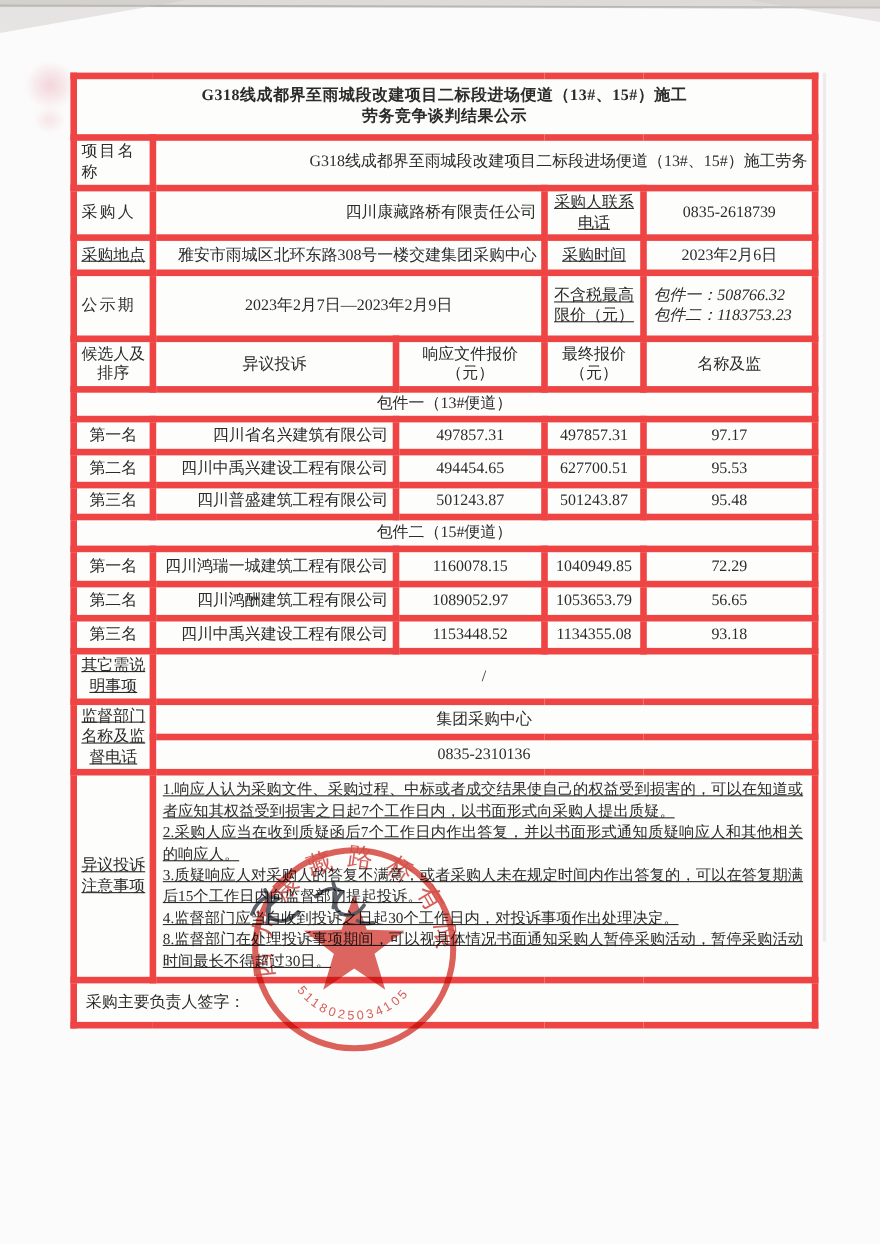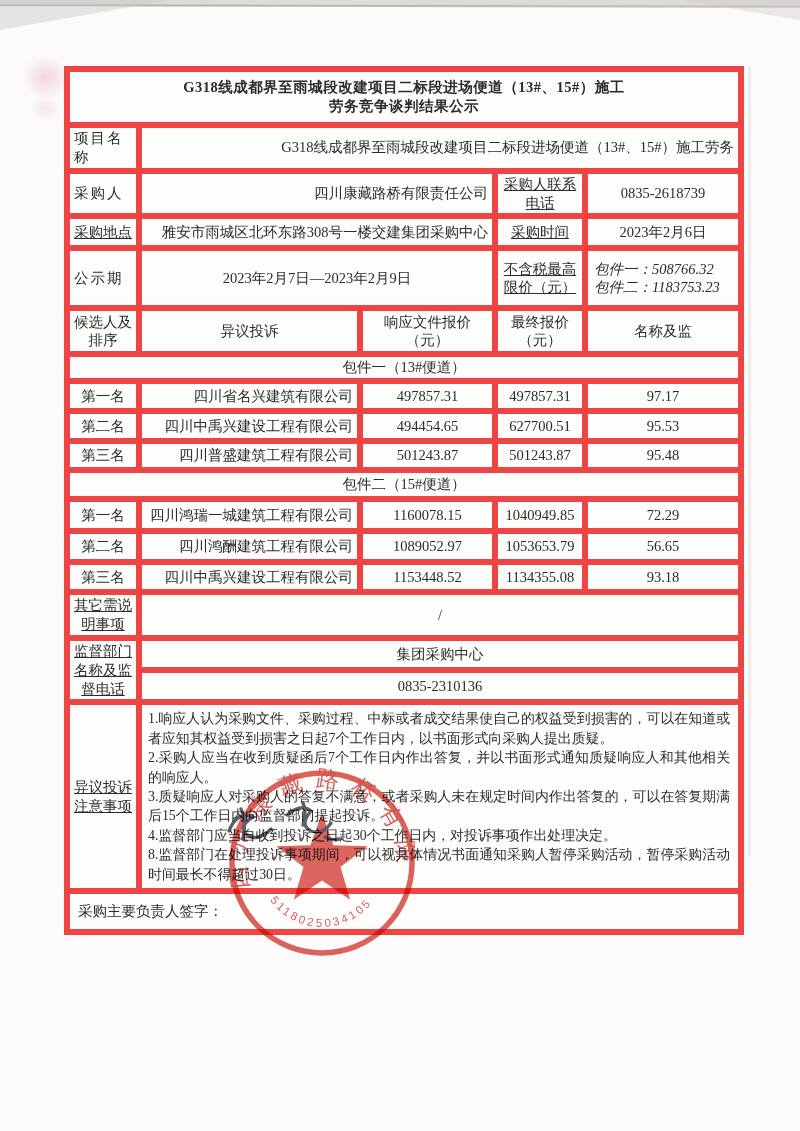--- a/index.html
+++ b/index.html
@@ -39,21 +39,21 @@
   .c{text-align:center;}
   .l{text-align:right;padding-left:7px !important;}
   .title-cell{
     font-weight:bold;font-size:18px;text-align:center;line-height:1.45;
     letter-spacing:.5px;
   }
   .lbl{text-align:left;letter-spacing:2px;}
   .lbl-tight{text-align:center;text-decoration:underline;}
   .maxprice{font-size:13.8px;line-height:1.55;padding-left:6px !important;font-style:italic;}
   .section-title{text-align:center;font-weight:normal;}
-  .notes-cell{padding:4px 8px 4px 6px !important;}
+  .notes-cell{padding:4px 8px 4px 6px !important;text-decoration:underline;}
   .notes-cell div{font-size:13.9px;line-height:19.4px;text-align:justify;}
   .sig-cell{font-size:15px;padding:8px 4px 8px 8px !important;}
   
   .stamp{position:absolute;left:207px;top:753px;mix-blend-mode:multiply;opacity:.92;pointer-events:none;}
 </style>
 </head>
 <body>
 
 <div class="scan-topband"></div>
 <div class="scan-topline"></div>

